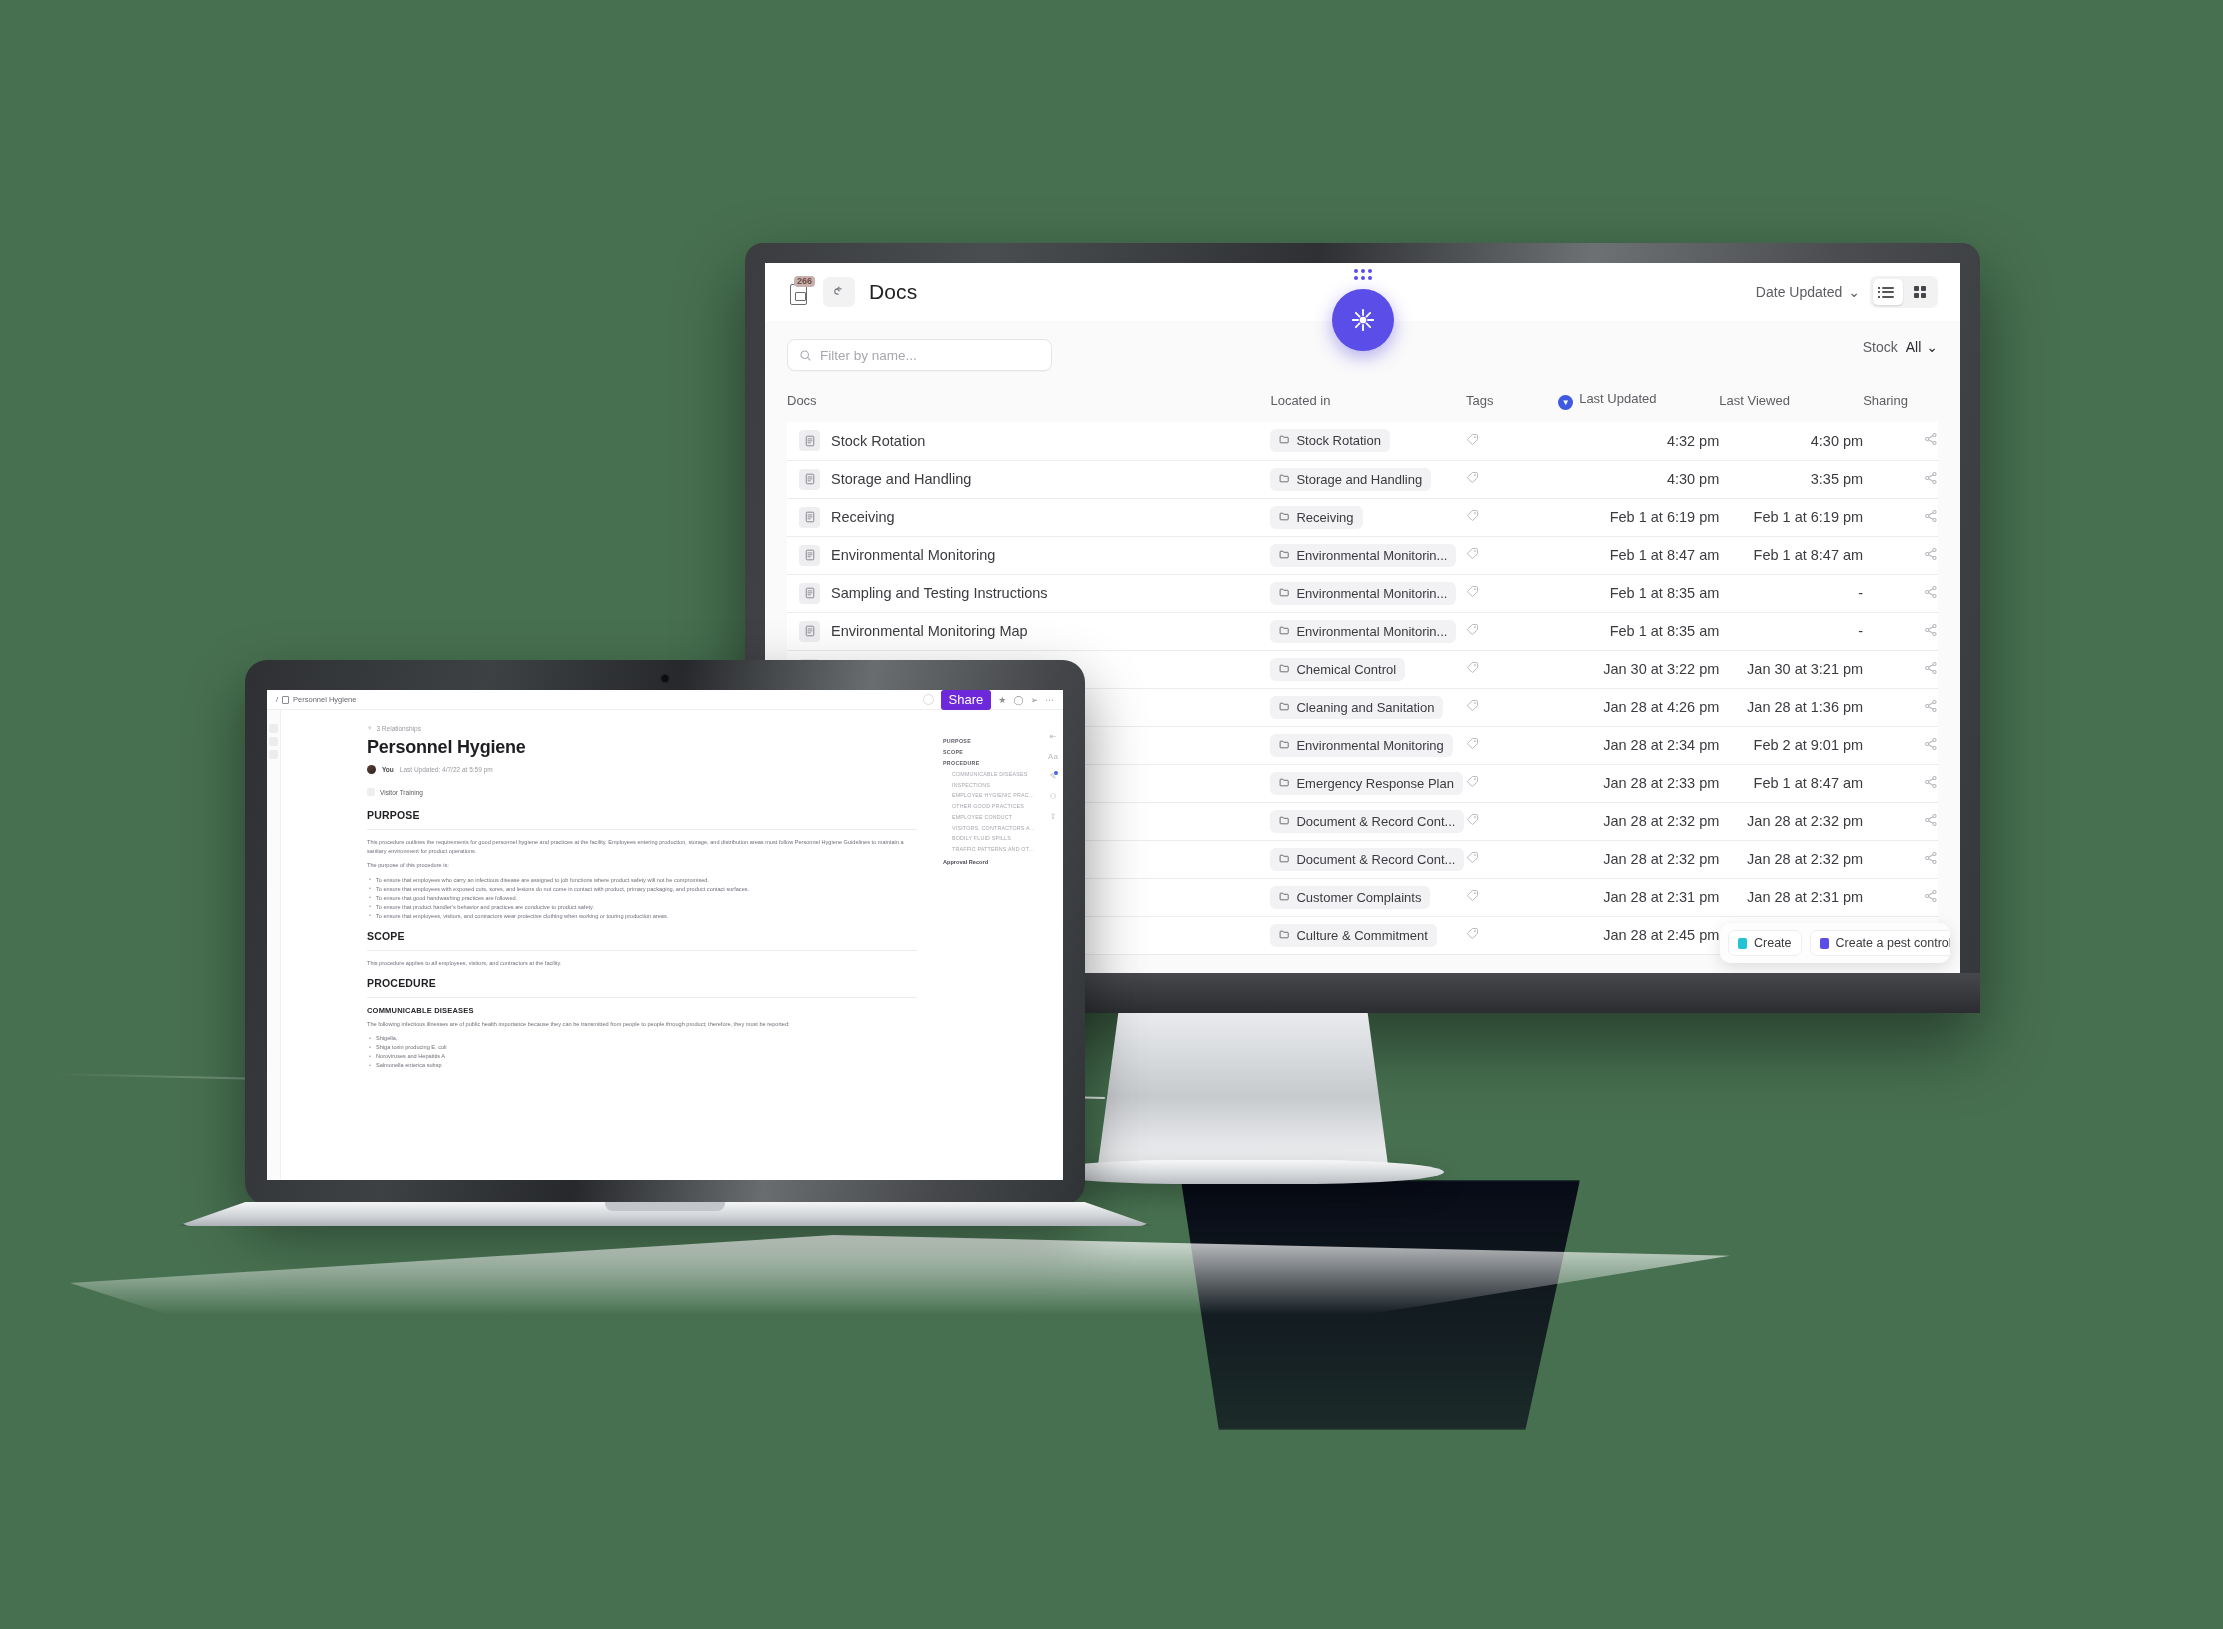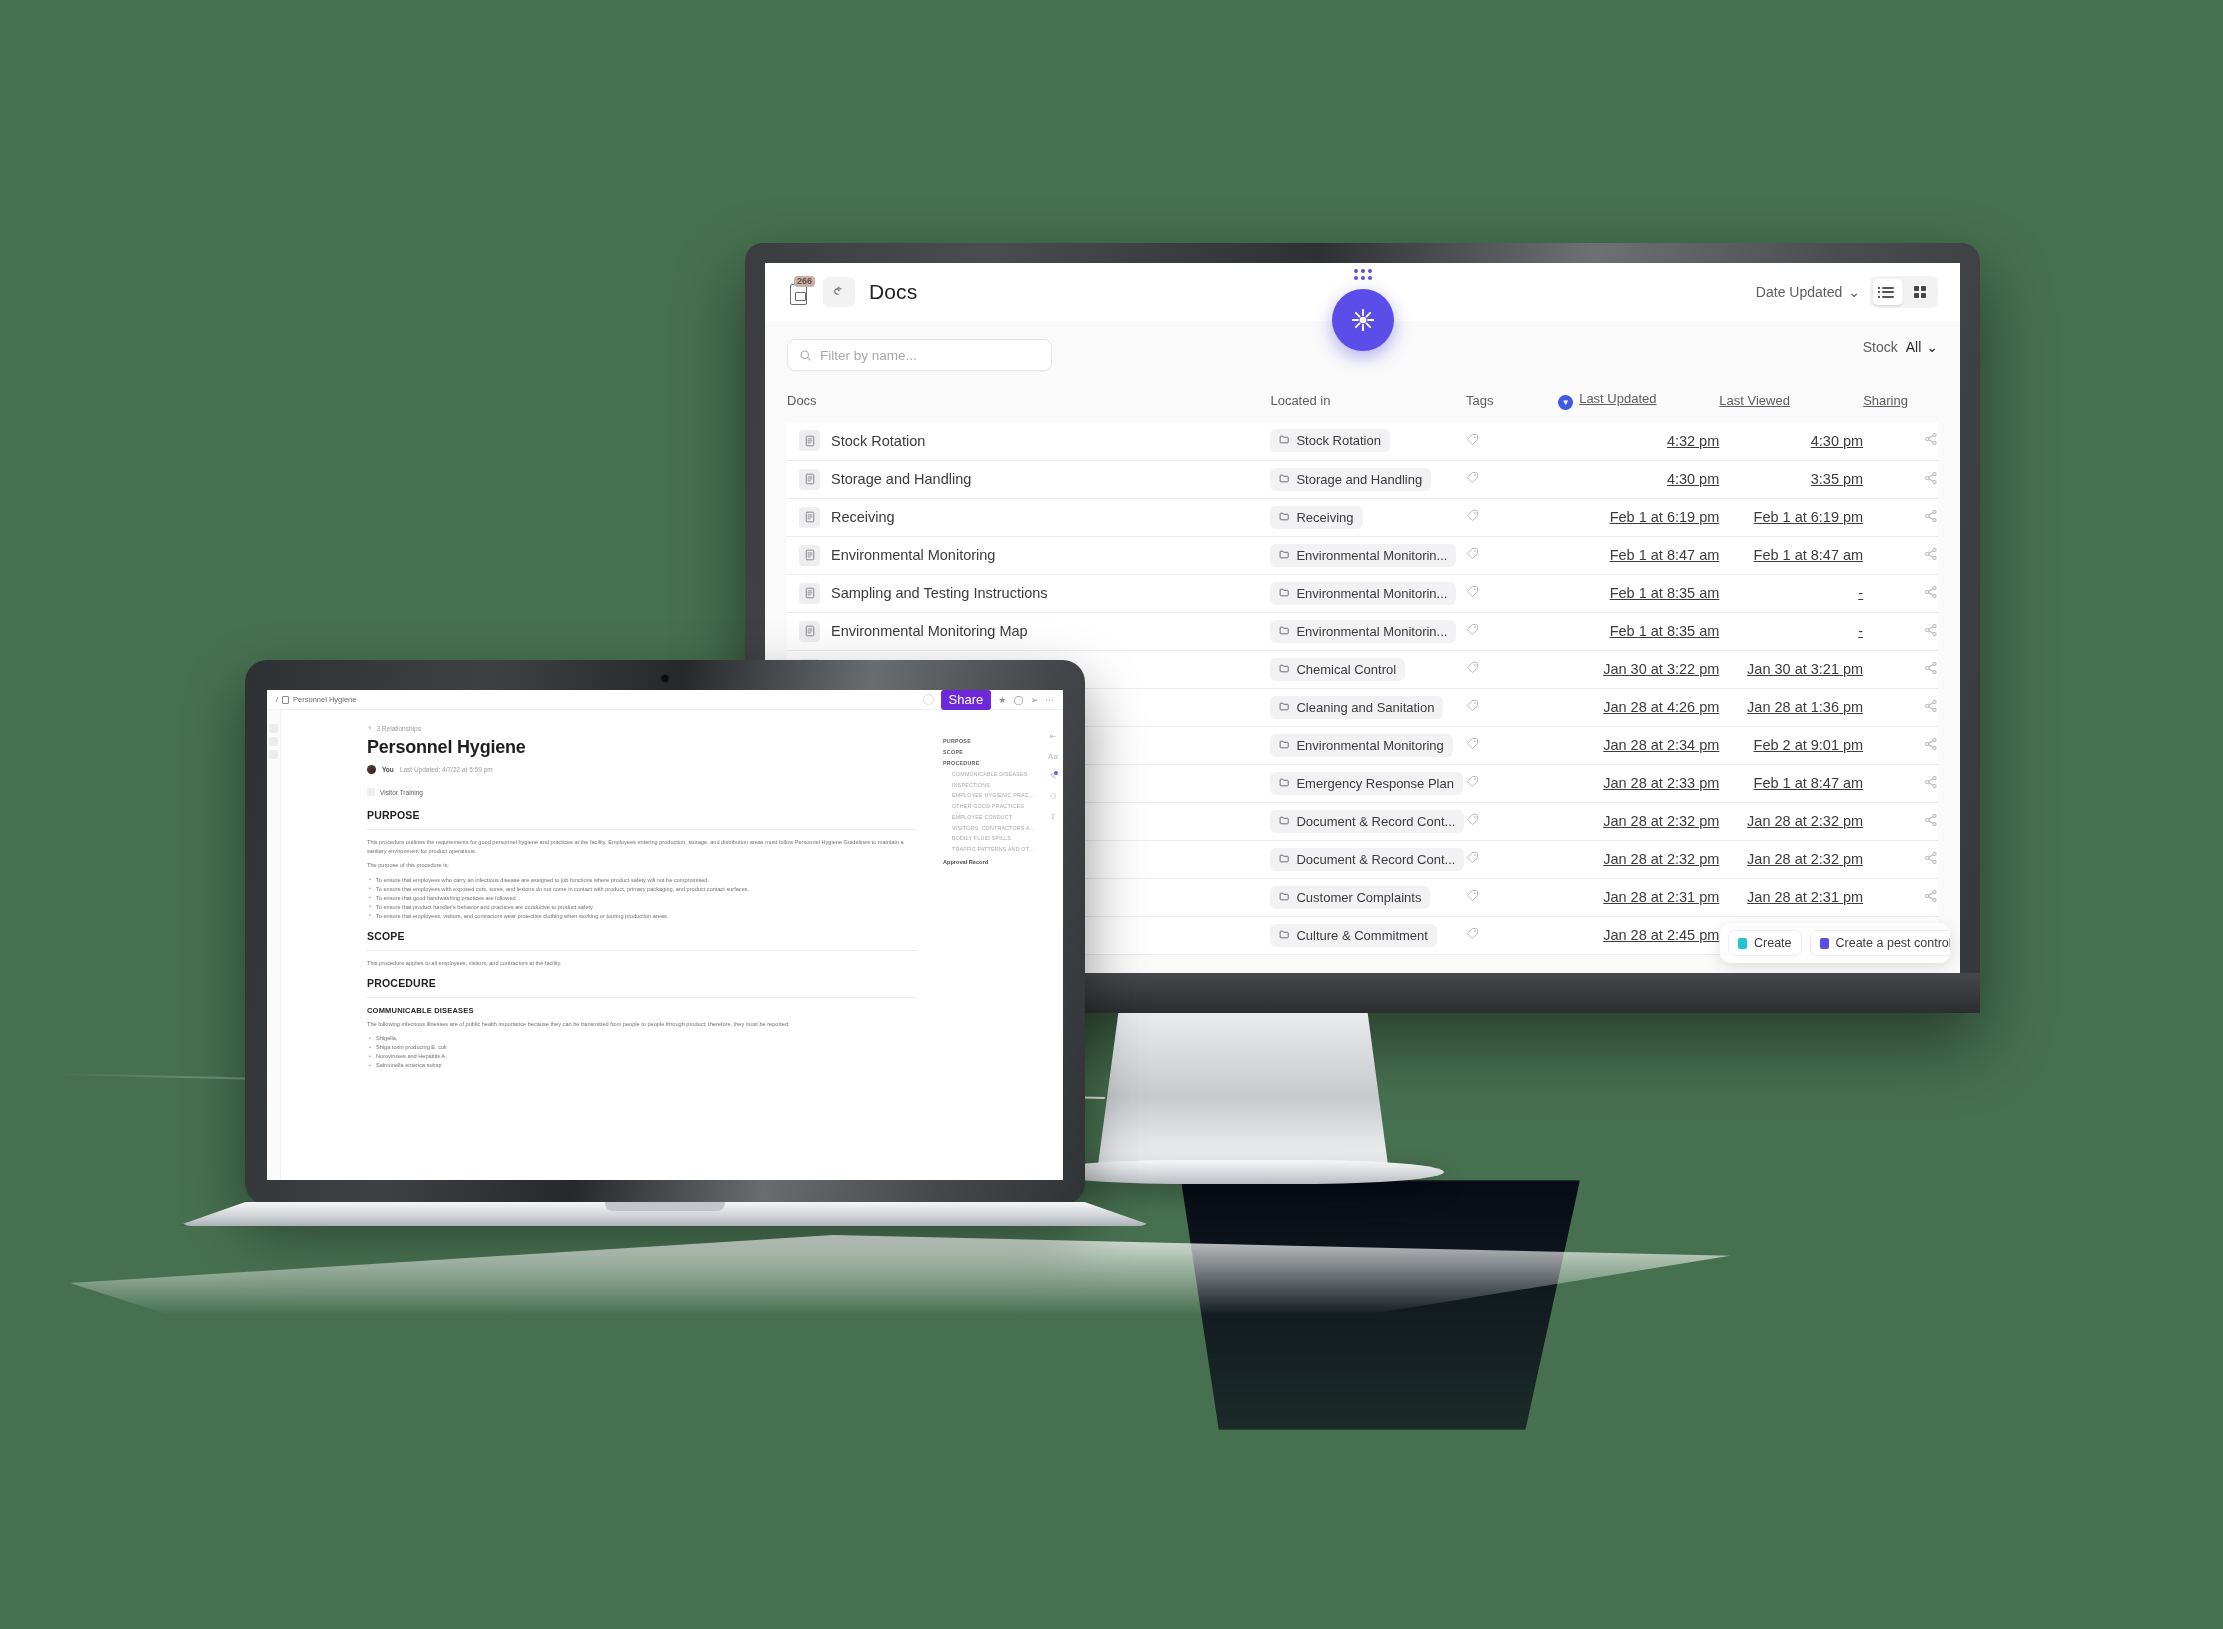--- a/index.html
+++ b/index.html
@@ -117,21 +117,21 @@
   table.docs-table th {
     font-size: 13px; font-weight: 400; color: #5d5d63; text-align: left;
     padding: 6px 0 12px; background: #fafafa;
   }
   .col-doc { width: 42%; }
   .col-loc { width: 17%; }
   .col-tags { width: 8%; }
   .col-upd { width: 14%; }
   .col-view { width: 12.5%; }
   .col-share { width: 6.5%; }
-  th.ta-r, td.ta-r { text-align: right; text-decoration: underline; }
+  th.ta-r, td.ta-r { text-align: right; }
   .sort-dot {
     display: inline-flex; align-items: center; justify-content: center;
     width: 15px; height: 15px; border-radius: 50%; background: #3f5ae0; color: #fff;
     font-size: 8px; margin-right: 6px; vertical-align: -2px;
   }
   table.docs-table td {
     padding: 0; height: 38px; border-bottom: 1px solid #ececee;
     background: #fff; font-size: 14.5px; color: #3b3b40;
   }
   .cell-doc { display: flex; align-items: center; gap: 11px; padding-left: 12px; }

